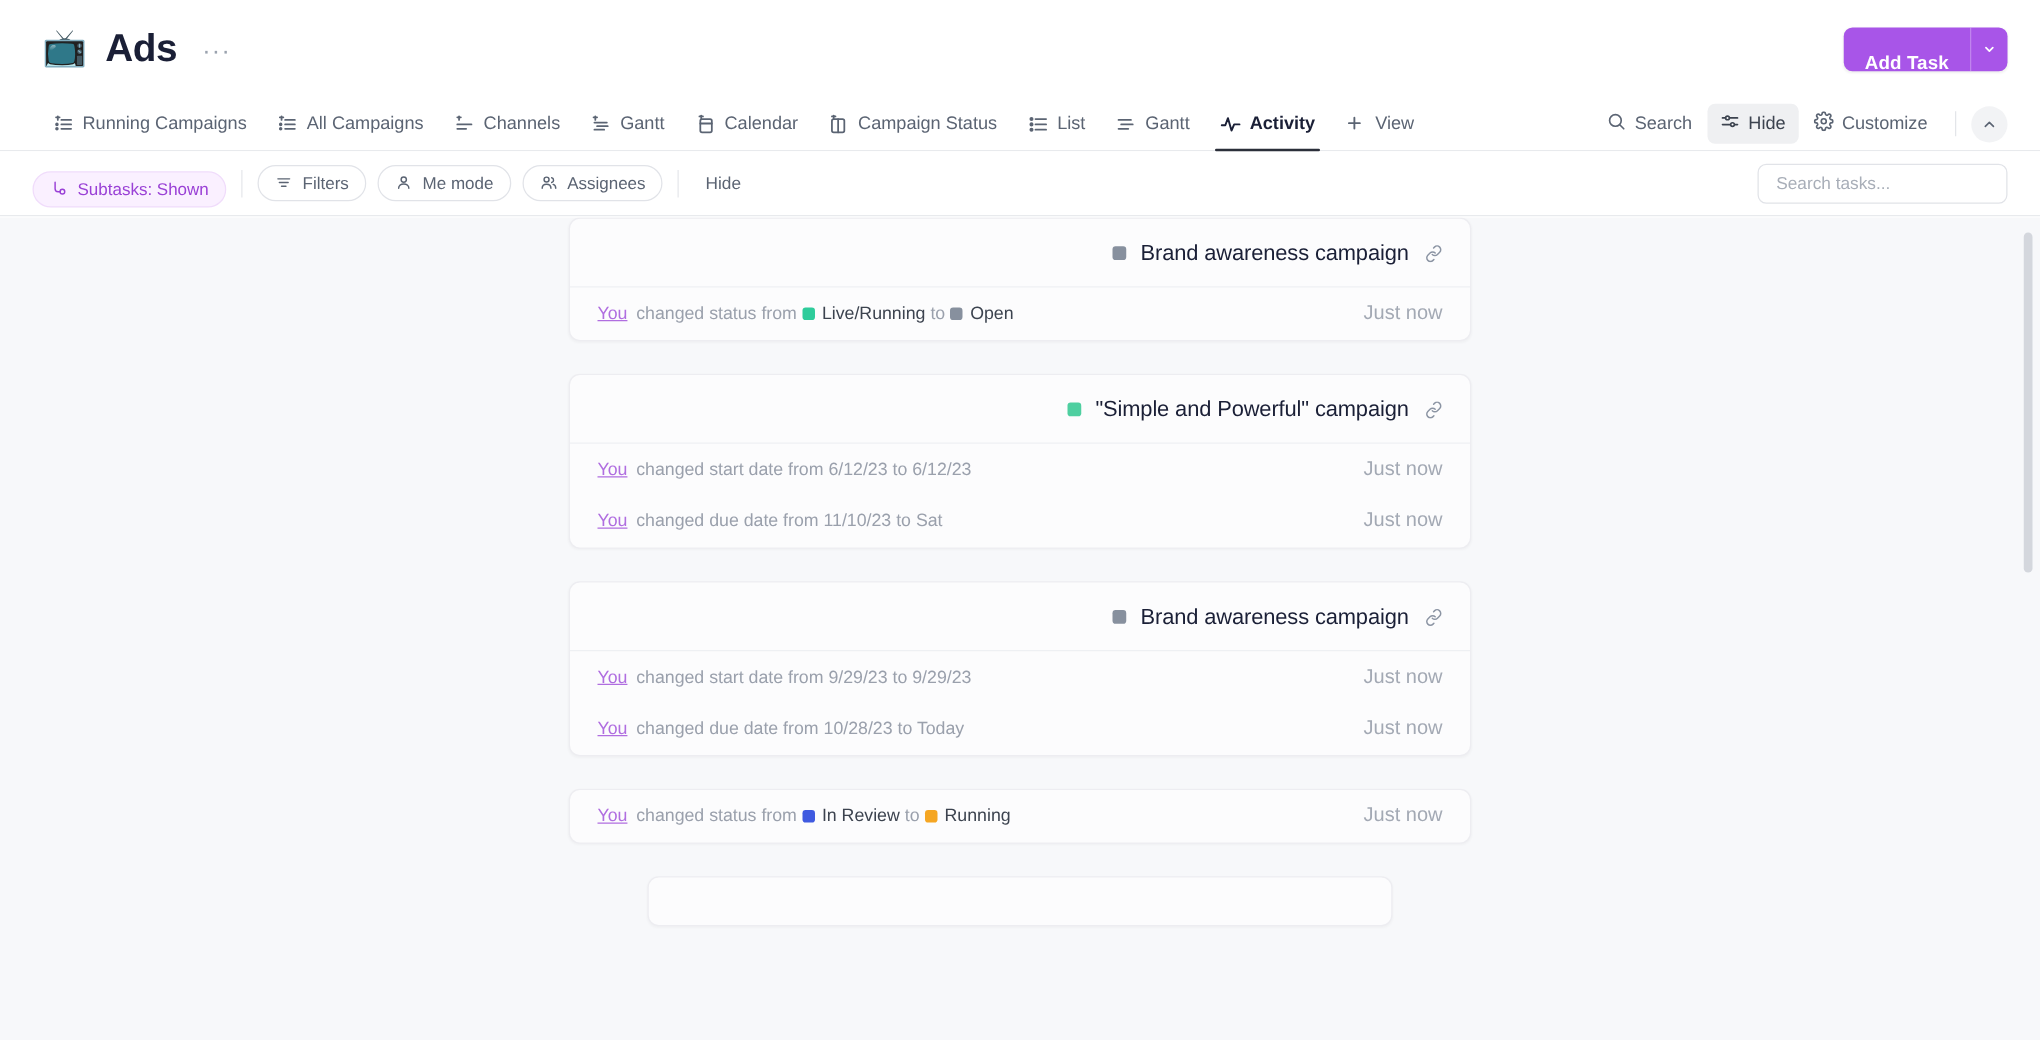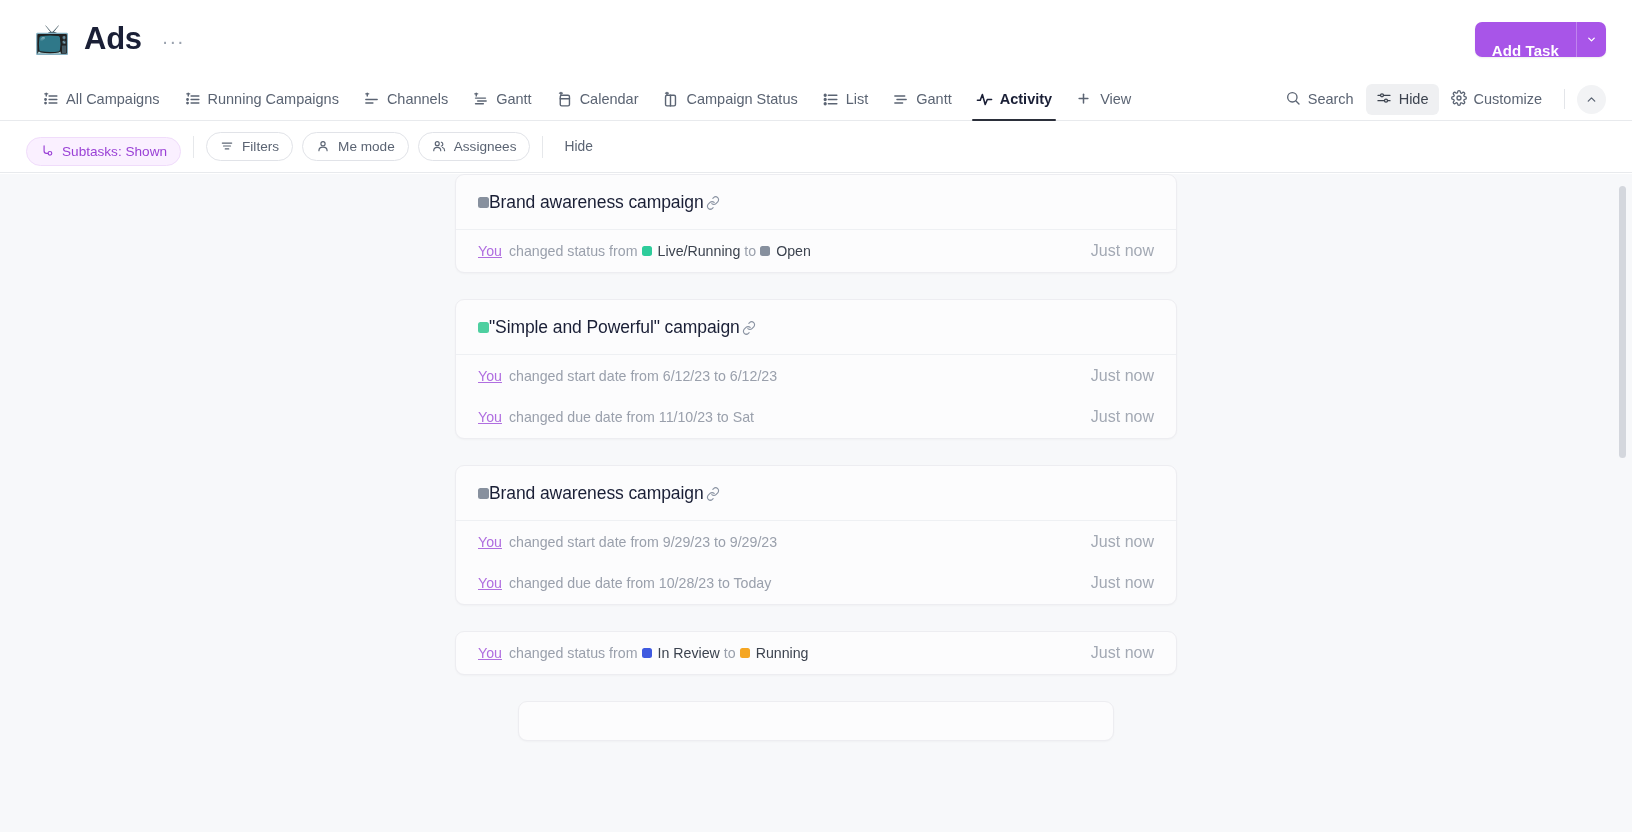--- a/index.html
+++ b/index.html
@@ -147,23 +147,24 @@
   .cards { padding: 0 0 0 0; }
   .card {
     width: 722px; margin: 0 auto 26px auto;
     background: #fcfcfd;
     border: 1px solid #ededf1;
     border-radius: 9px;
     box-shadow: 0 1px 2px rgba(16,24,40,0.03);
     overflow: hidden;
   }
   .card-head {
-    display: flex; align-items: center; 
+    display: flex; align-items: center; gap: 11px;
     padding: 17px 22px 16px 22px;
     border-bottom: 1px solid #eef0f3;
+    justify-content: flex-end;
   }
   .status-sq {
     width: 11px; height: 11px; border-radius: 2.5px; flex: 0 0 auto;
   }
   .card-title {
     font-size: 17.5px; color: #1a1f36; font-weight: 400;
     letter-spacing: -0.1px;
   }
   .link-icon { color: #8b94a3; display: inline-flex; margin-left: 2px; cursor: pointer; }
 
@@ -226,36 +227,36 @@
           <svg width="17" height="17" viewBox="0 0 24 24" fill="none" stroke="currentColor" stroke-width="2" stroke-linecap="round">
               <path d="M6 3v4"></path>
               <path d="M4 4h4"></path>
               <line x1="10" y1="7" x2="21" y2="7"></line>
               <line x1="10" y1="12" x2="21" y2="12"></line>
               <line x1="10" y1="17" x2="21" y2="17"></line>
               <circle cx="5" cy="12" r="1" fill="currentColor"></circle>
               <circle cx="5" cy="17" r="1" fill="currentColor"></circle>
             </svg>
         </span>
-        <span>All Campaigns</span>
+        <span>Running Campaigns</span>
       </div>
 
       <div class="tab">
         <span class="tab-icon">
           <svg width="17" height="17" viewBox="0 0 24 24" fill="none" stroke="currentColor" stroke-width="2" stroke-linecap="round">
               <path d="M6 3v4"></path>
               <path d="M4 4h4"></path>
               <line x1="10" y1="7" x2="21" y2="7"></line>
               <line x1="10" y1="12" x2="21" y2="12"></line>
               <line x1="10" y1="17" x2="21" y2="17"></line>
               <circle cx="5" cy="12" r="1" fill="currentColor"></circle>
               <circle cx="5" cy="17" r="1" fill="currentColor"></circle>
             </svg>
         </span>
-        <span>Running Campaigns</span>
+        <span>All Campaigns</span>
       </div>
 
       <div class="tab">
         <span class="tab-icon">
           <svg width="17" height="17" viewBox="0 0 24 24" fill="none" stroke="currentColor" stroke-width="2" stroke-linecap="round">
               <path d="M6 3v4"></path>
               <path d="M4 4h4"></path>
               <line x1="4" y1="12" x2="20" y2="12"></line>
               <line x1="4" y1="17" x2="14" y2="17"></line>
             </svg>
@@ -427,20 +428,23 @@
             <path d="M18 14.6c2.2.6 3.6 2.5 3.6 5.4"></path>
           </svg>
       </span>
       <span>Assignees</span>
     </div>
     <div class="fdiv"></div>
     <div class="plain-btn">Hide</div>
 
     <div class="filter-spacer"></div>
 
+    <div class="search-box">
+      <input type="text" placeholder="Search tasks..." style="">
+    </div>
   </div>
 
   <div class="body">
 
 
     <div class="cards">
 
       <div class="card">
         <div class="card-head">
           <span class="status-sq" style="background: rgb(135, 144, 158);"></span>

